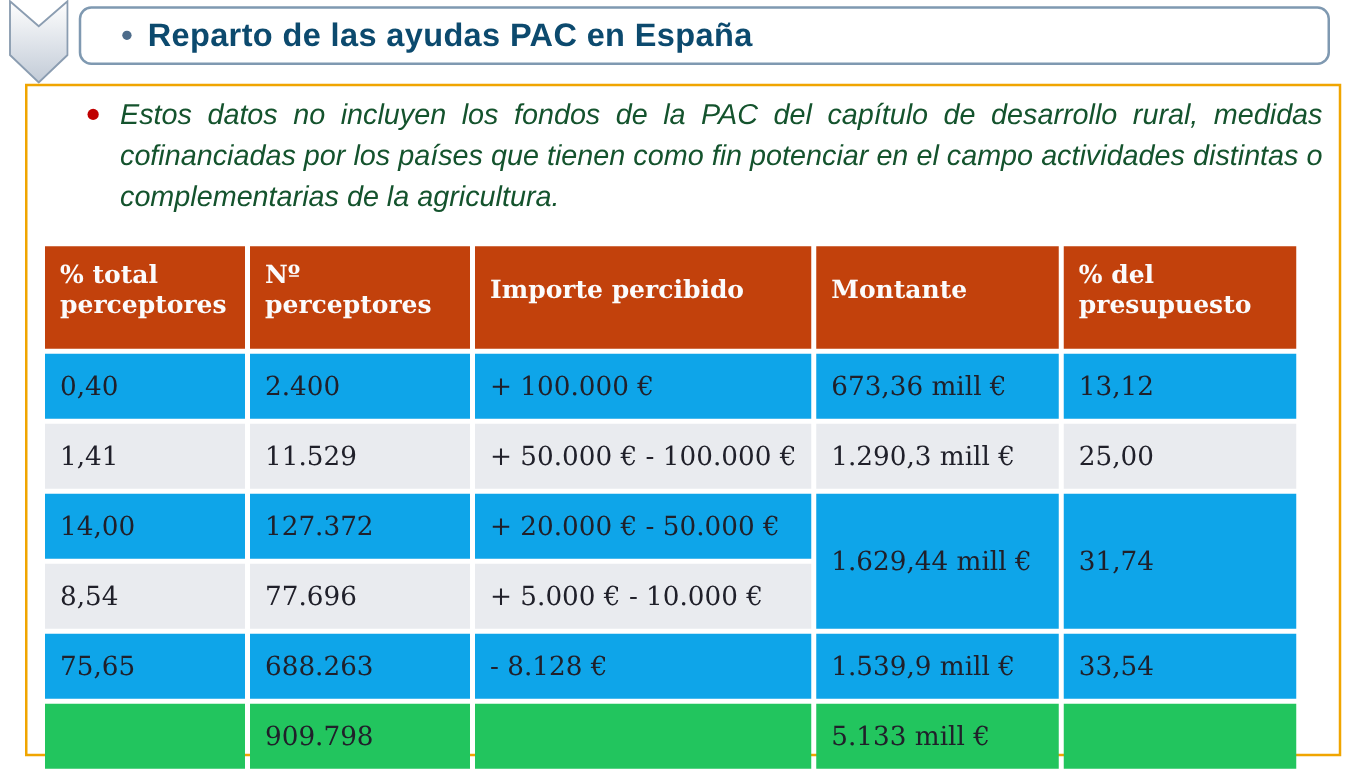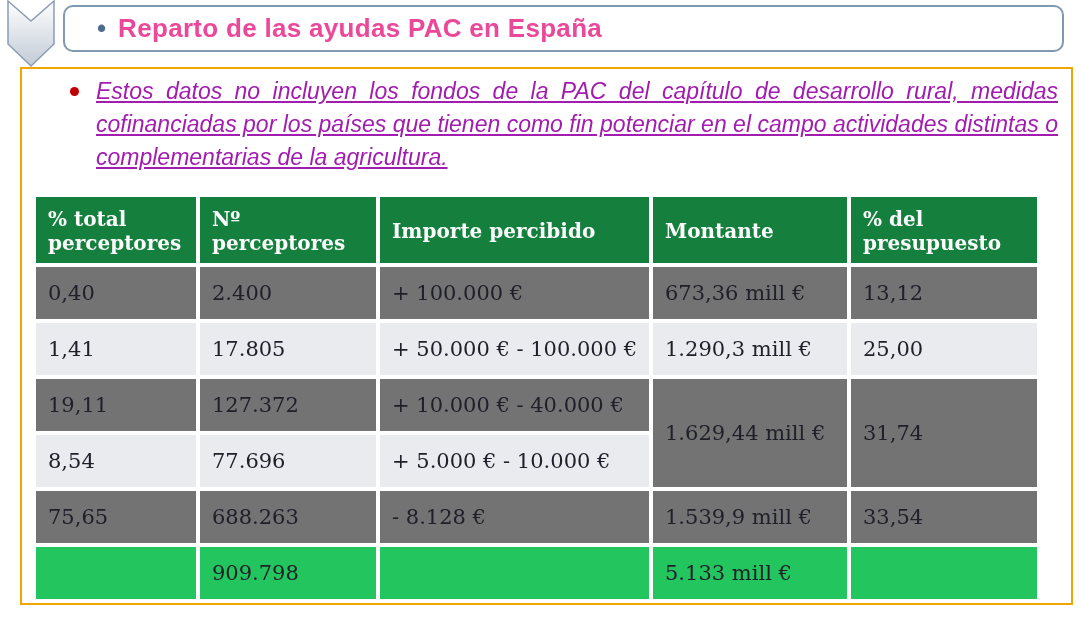--- a/index.html
+++ b/index.html
@@ -9,53 +9,52 @@
   }
   
   .chevron-wrap { position:absolute; left:7px; top:0; }
   
   .title-box {
     position:absolute; left:63px; top:5px; width:1001px; height:47px;
     box-sizing:border-box; background:#ffffff;
     border:2px solid #7F99B1; border-radius:10px;
     display:flex; align-items:center; padding-left:32px;
   }
-  .title-text { color:#ec4899; font-size:26px; font-weight:bold; letter-spacing:.3px; }
+  .title-text { color:#0c4a6e; font-size:26px; font-weight:bold; letter-spacing:.3px; }
   .title-bullet { color:#4D6C8B; font-size:26px; font-weight:bold; margin-right:12px; }
   
   .content-box {
     position:absolute; left:20px; top:67px; width:1053px; height:538px;
     box-sizing:border-box; background:#ffffff; border:2px solid #F0A500;
   }
   .body-bullet {
     position:absolute; left:48px; top:18px; width:9px; height:9px;
     border-radius:50%; background:#C00000;
   }
   .body-text {
     position:absolute; left:74px; top:6px; width:962px;
-    color:#a21caf; font-style:italic; font-size:23px; line-height:33px;
+    color:#14532d; font-style:italic; font-size:23px; line-height:33px;
     text-align:justify;
-    text-decoration:underline;
   }
   
   .pac-table {
     position:absolute; left:32px; top:193px;
     border-collapse:separate; border-spacing:4px;
     font-family:"DejaVu Serif", serif;
   }
   .pac-table th {
-    background:#15803d; color:#FBFBFC; font-size:20px; font-weight:bold;
-    text-align:left; vertical-align:middle; padding:2px 6px 0 12px;
+    background:#c2410c; color:#FBFBFC; font-size:20px; font-weight:bold;
+    text-align:left; vertical-align:middle; padding:2px 6px 16px 12px;
     height:64px; line-height:1.2;
   }
   .pac-table td {
     font-size:21px; color:#20202A; text-align:left; vertical-align:middle;
     padding:2px 6px 2px 12px; height:48px;
   }
-  .band-a { background:#737373; }
+  .band-a { background:#0ea5e9; }
   .band-b { background:#E9EBEF; }
   .total-cell { background:#22c55e; color:#FBFBFC; font-weight:normal; }
 </style>
 </head>
 <body>
 
 <div class="slide">
 
   <div class="chevron-wrap">
     <svg width="48" height="68" viewBox="0 0 48 68" xmlns="http://www.w3.org/2000/svg">
@@ -97,29 +96,29 @@
     </tr>
     <tr>
       <td class="band-a">0,40</td>
       <td class="band-a">2.400</td>
       <td class="band-a">+ 100.000 €</td>
       <td class="band-a">673,36 mill €</td>
       <td class="band-a">13,12</td>
     </tr>
     <tr>
       <td class="band-b">1,41</td>
-      <td class="band-b">17.805</td>
+      <td class="band-b">11.529</td>
       <td class="band-b">+ 50.000 € - 100.000 €</td>
       <td class="band-b">1.290,3 mill €</td>
       <td class="band-b">25,00</td>
     </tr>
     <tr>
-      <td class="band-a">19,11</td>
+      <td class="band-a">14,00</td>
       <td class="band-a">127.372</td>
-      <td class="band-a">+ 10.000 € - 40.000 €</td>
+      <td class="band-a">+ 20.000 € - 50.000 €</td>
       <td class="band-a" rowspan="2">1.629,44 mill €</td>
       <td class="band-a" rowspan="2">31,74</td>
     </tr>
     <tr>
       <td class="band-b">8,54</td>
       <td class="band-b">77.696</td>
       <td class="band-b">+ 5.000 € - 10.000 €</td>
     </tr>
     <tr>
       <td class="band-a">75,65</td>

